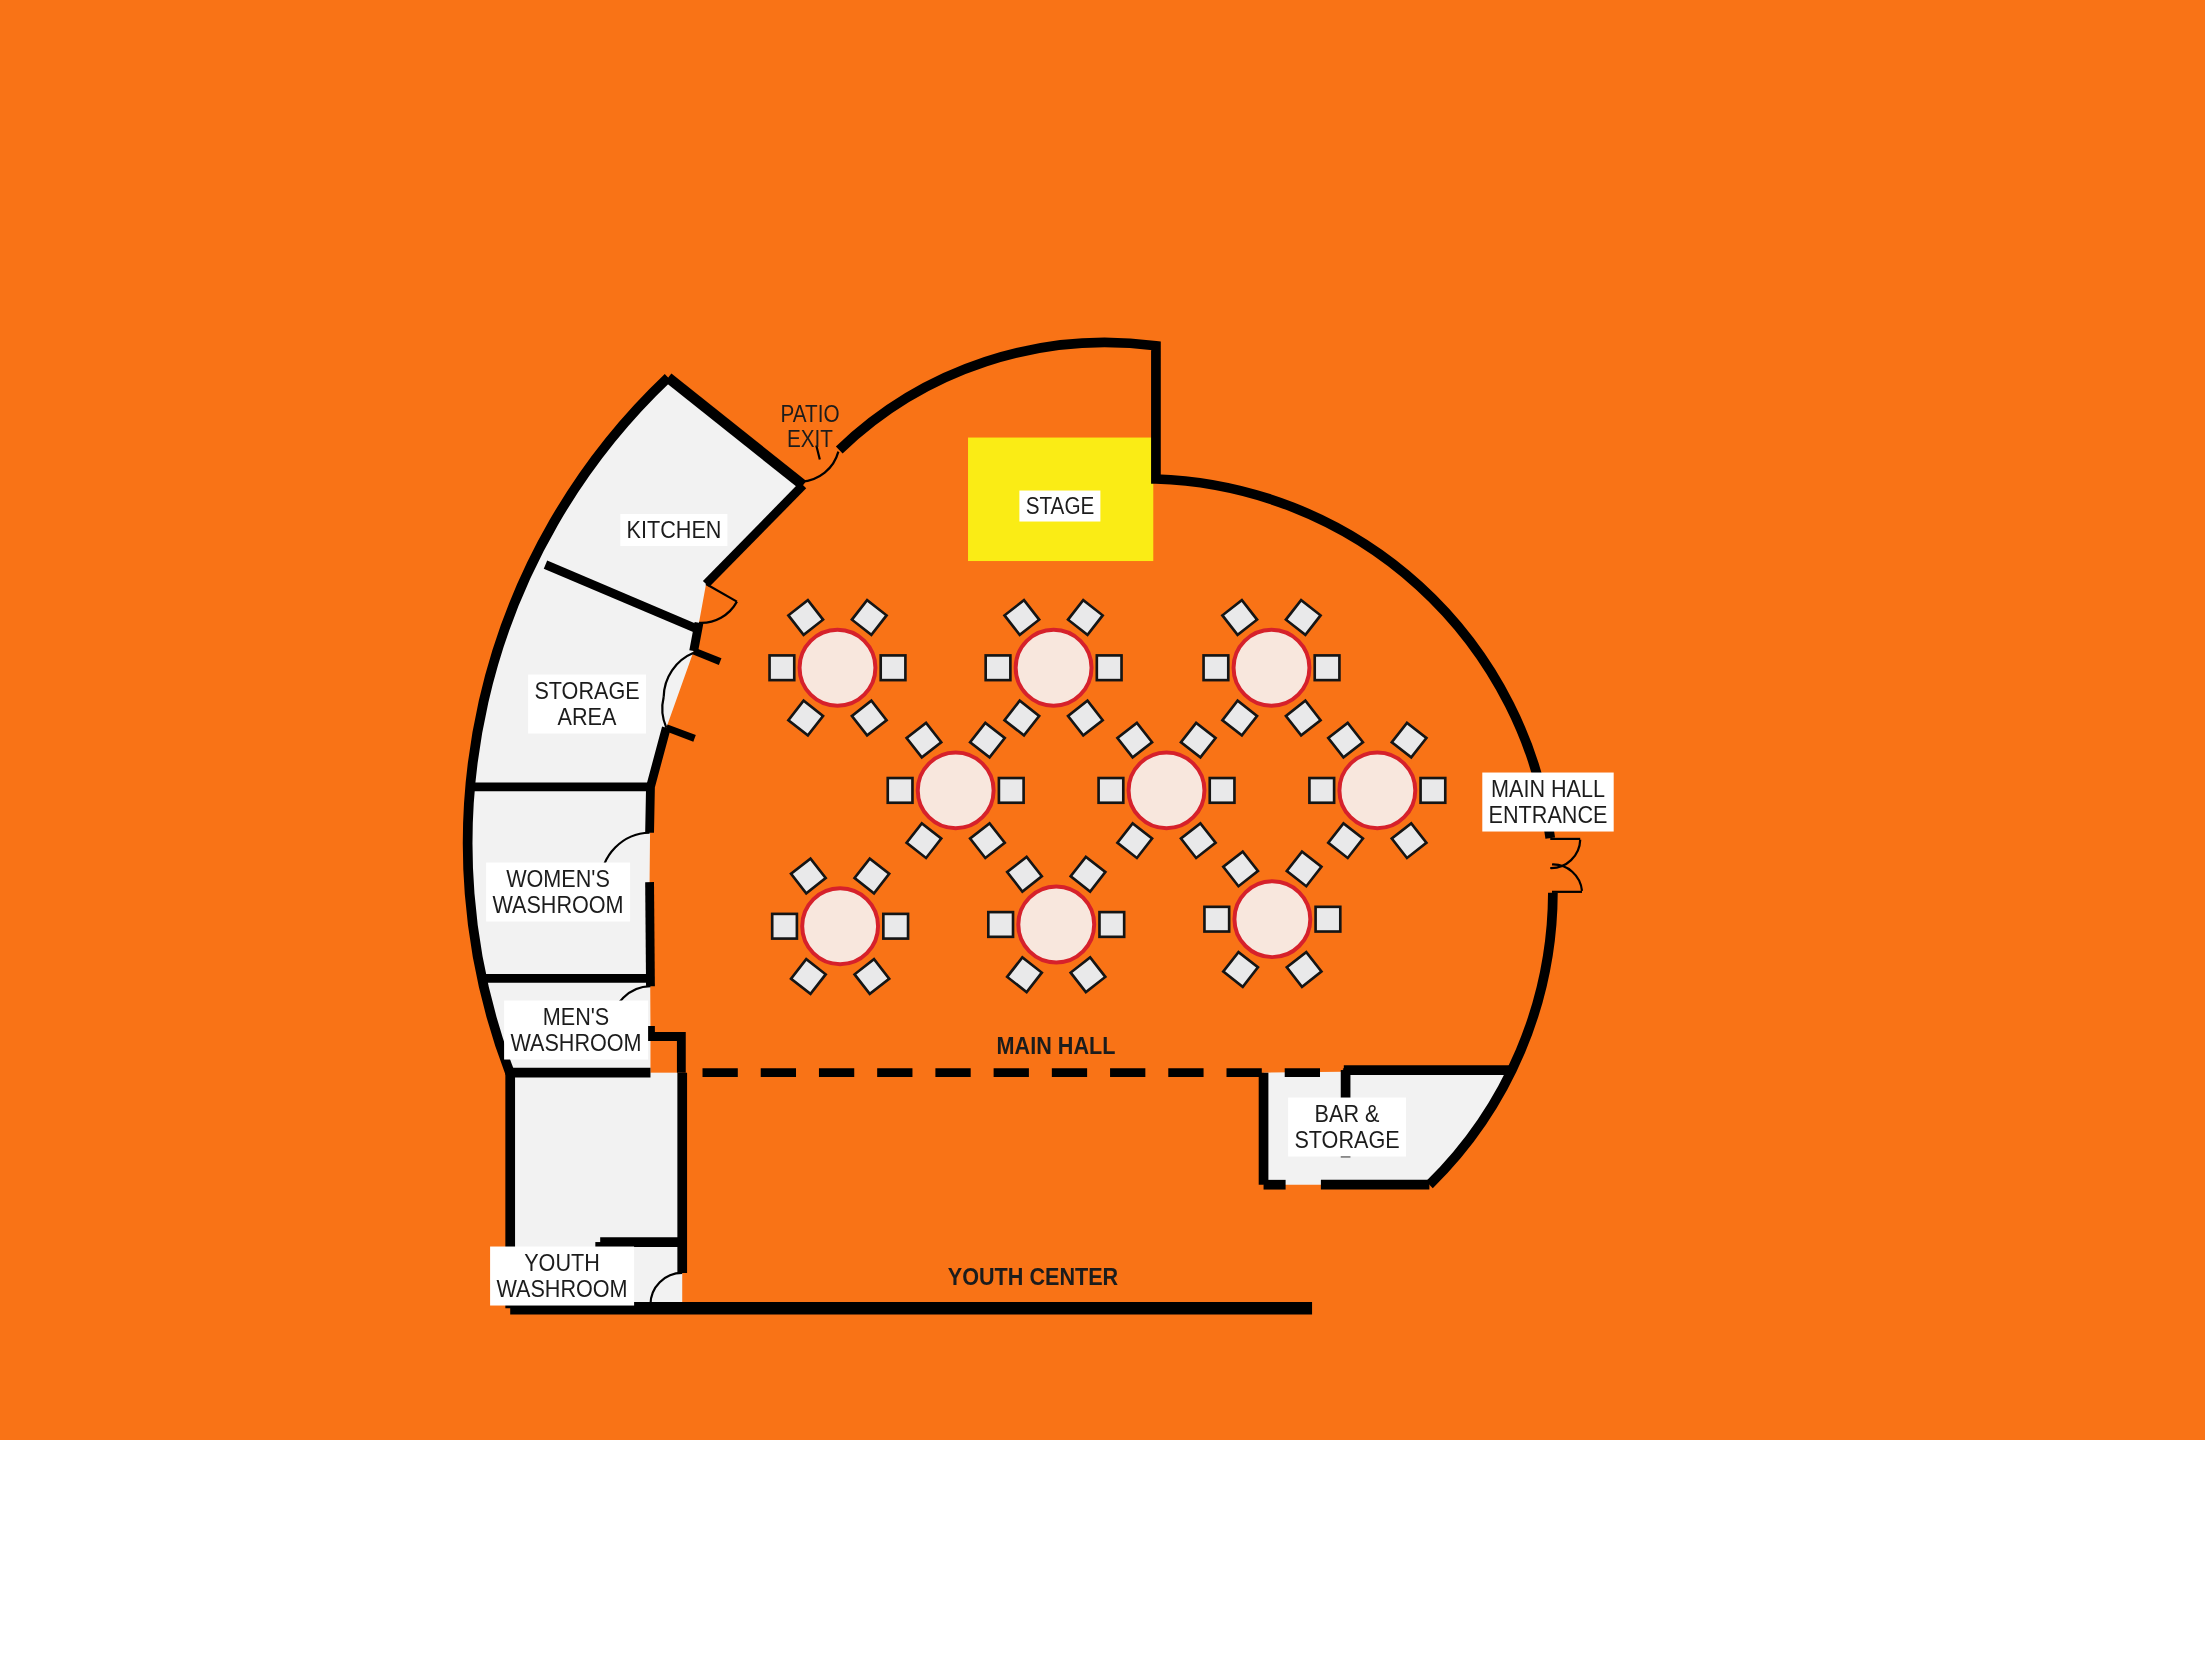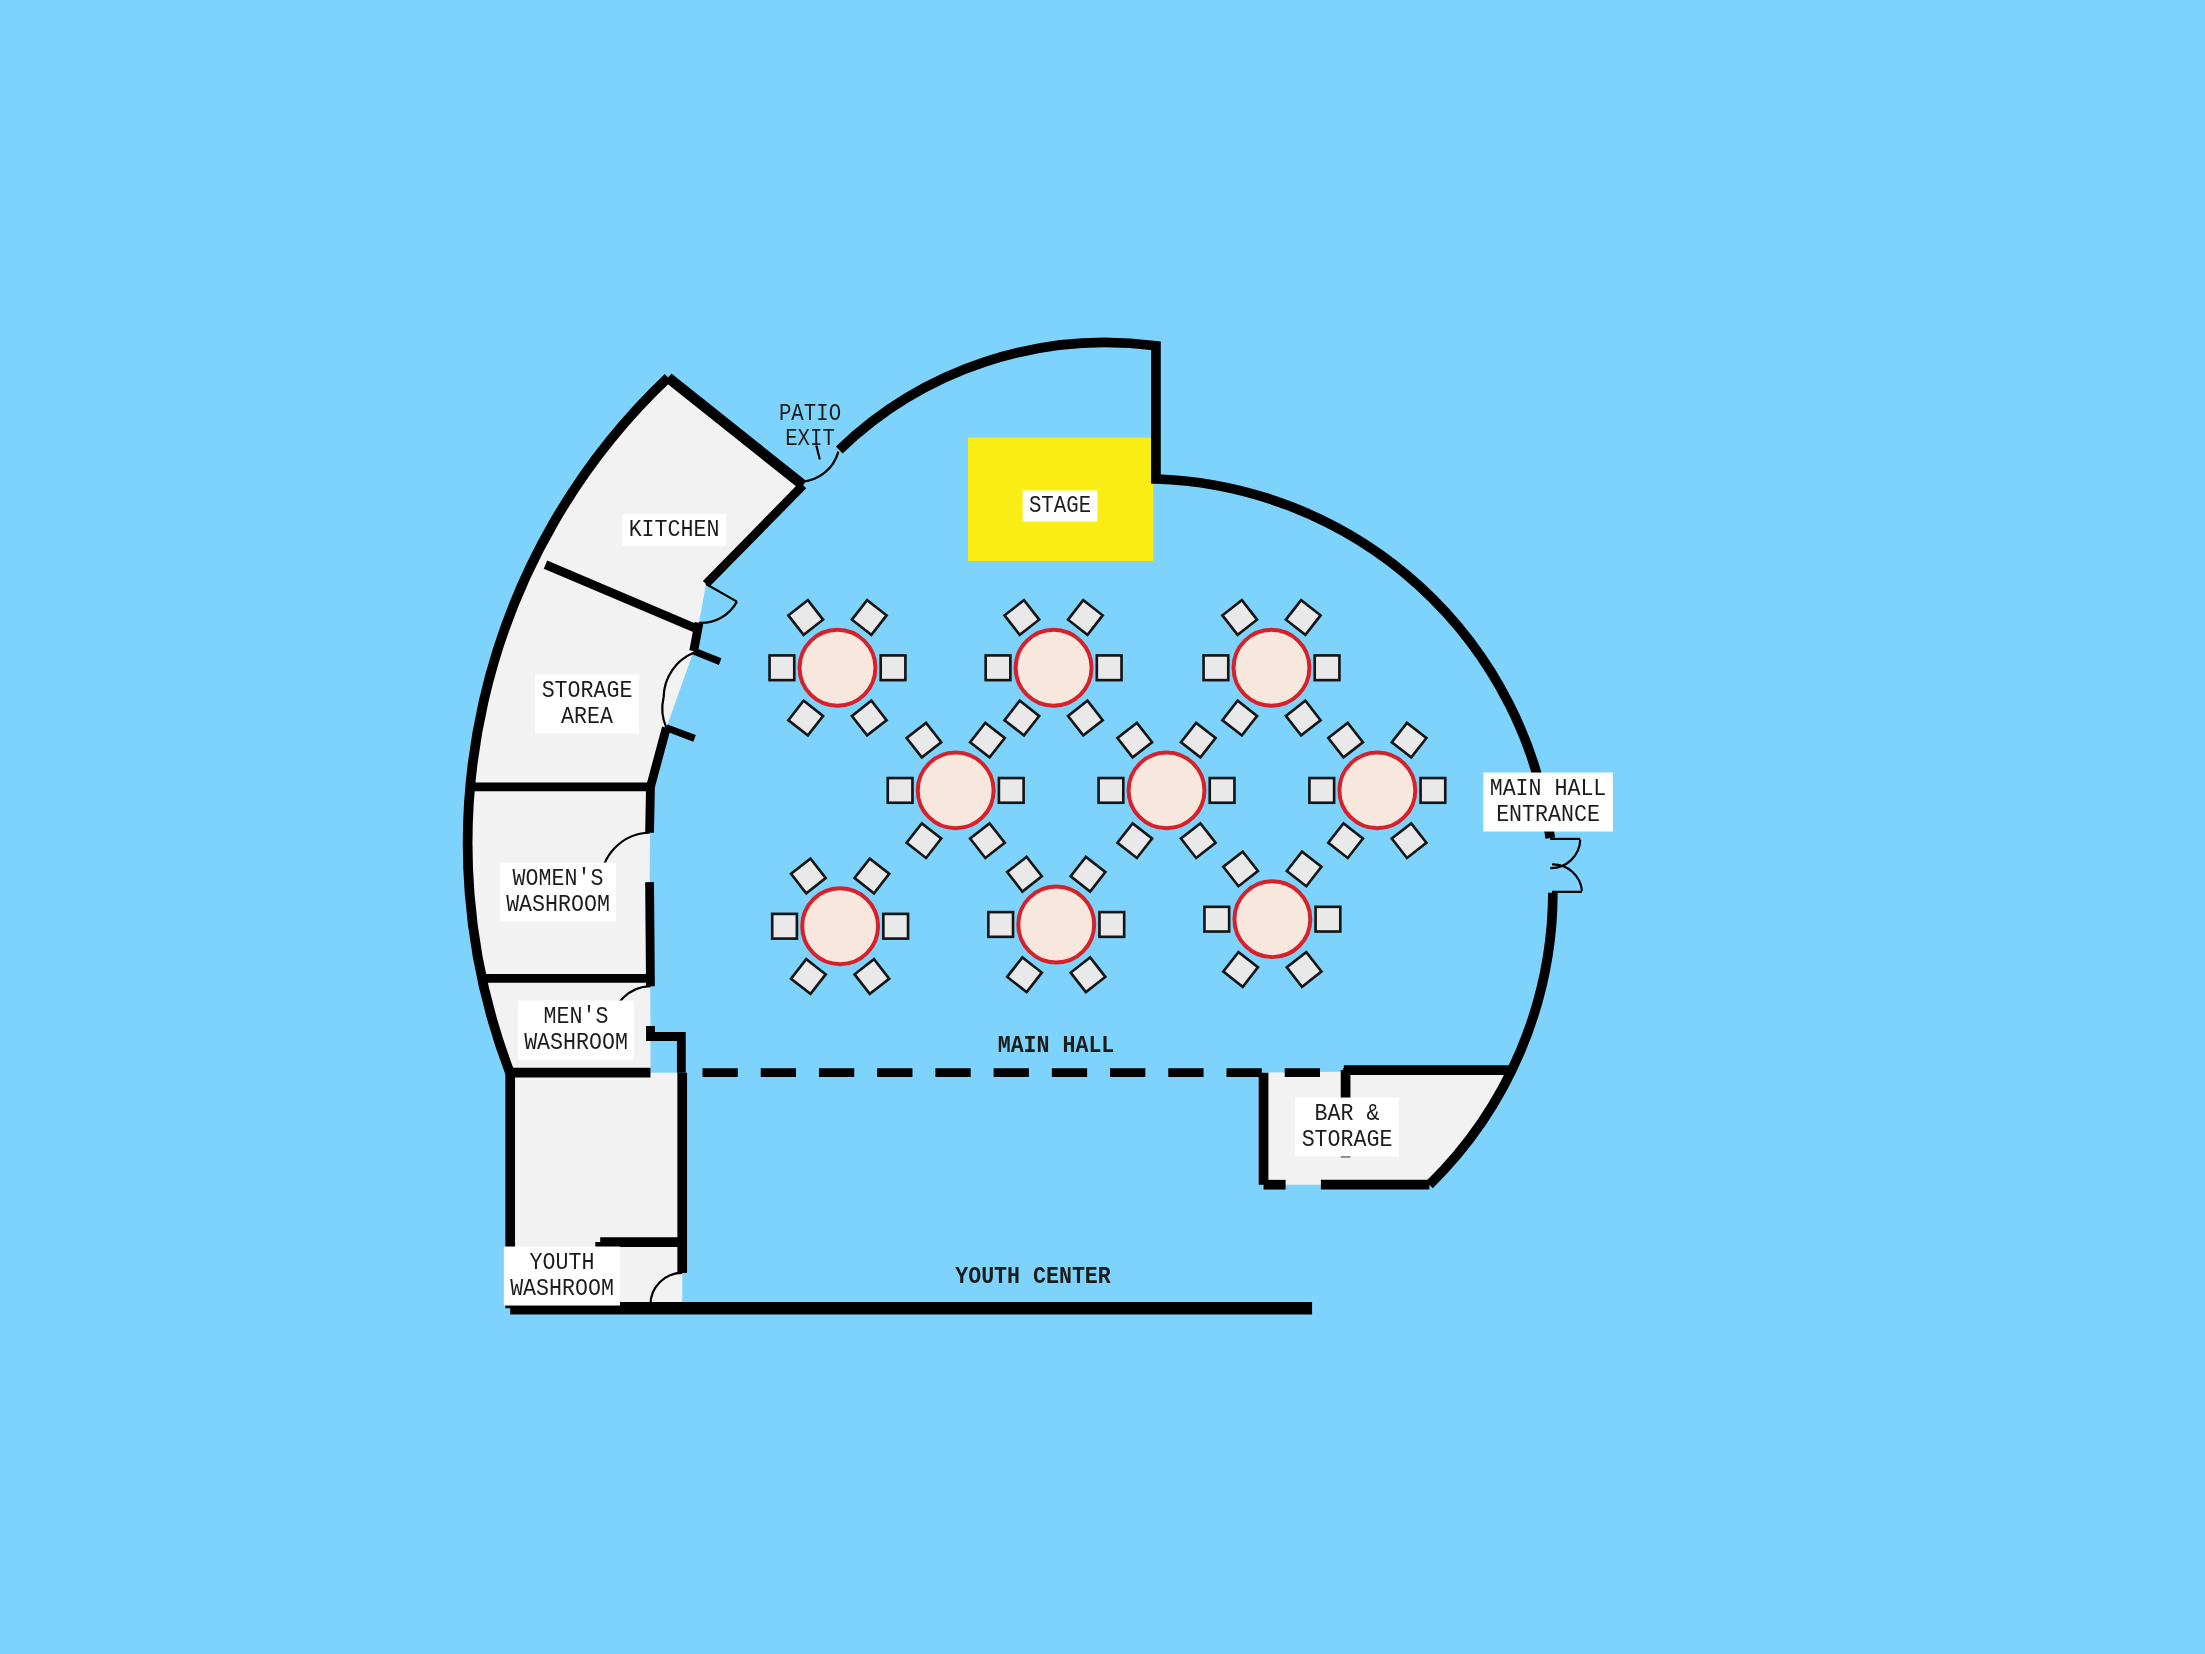--- a/index.html
+++ b/index.html
@@ -1,17 +1,17 @@
 <!DOCTYPE html>
 <html style="font-size:14px"><head>
 <meta charset="utf-8">
 <style>
   html,body{margin:0;padding:0;background:#ffffff;}
-  .canvas{position:relative;width:2206px;height:1654px;background:#7dd3fc;overflow:hidden;
-          font-family:Liberation Mono, monospace;}
+  .canvas{position:relative;width:2206px;height:1440px;background:#f97316;overflow:hidden;
+          font-family:Liberation Sans, sans-serif;}
   svg{position:absolute;left:0;top:0;}
   .lbl{
     position:absolute;
     transform:translate(-50%,-50%) scaleX(0.9);
     background:#ffffff;
     color:#1c1c1c;
     font-size:24px;
     line-height:1.12;
     letter-spacing:0px;
     padding:2.6px 7px;

